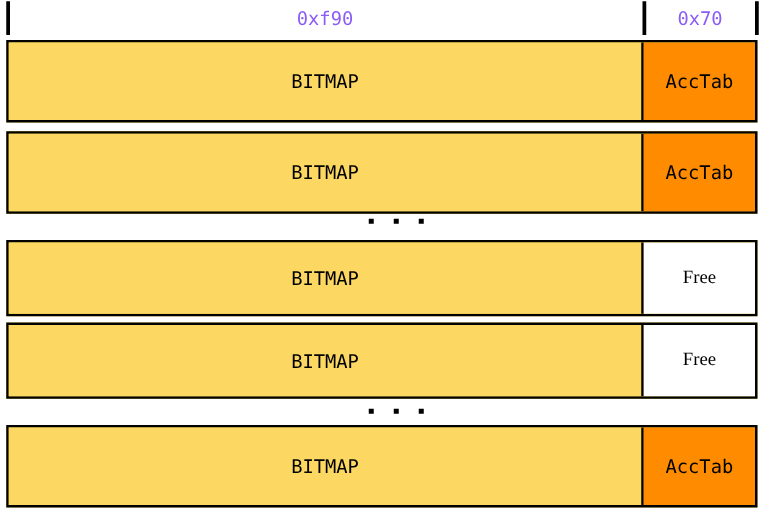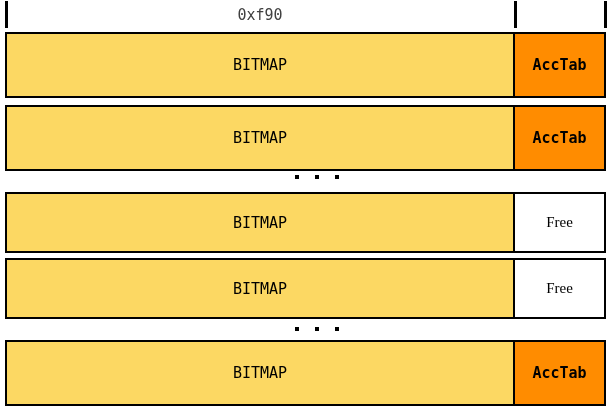--- a/index.html
+++ b/index.html
@@ -40,21 +40,21 @@
   .tick-mid    { left: 514px; }
   .tick-right  { left: 604px; }
 
   .ruler-label {
     position: absolute;
     top: 4px;
     height: 22px;
     line-height: 22px;
     text-align: center;
     font-size: 15px;
-    color: #404040;
+    color: #8b5cf6;
     white-space: nowrap;
   }
   .ruler-label-bitmap { left: 8px;   width: 504px; }
   .ruler-label-acctab { left: 517px; width: 86px;  }
 
   
   .row {
     position: absolute;
     left: 5px;
     width: 601px;
@@ -78,21 +78,21 @@
   .cell-bitmap {
     width: 508px;
     background: #fcd863;
     border-right: 2px solid #000000;
   }
 
   .cell-tail {
     flex: 1 1 auto;
   }
 
-  .cell-acctab { background: #ff8c00; font-weight: bold; }
+  .cell-acctab { background: #ff8c00; }
   .cell-free   { background: #ffffff; font-family: Liberation Serif, serif; }
 
   
   .row-1 { top: 32px;  height: 66px; }
   .row-2 { top: 105px; height: 66px; }
   .row-3 { top: 192px; height: 61px; }
   .row-4 { top: 258px; height: 61px; }
   .row-5 { top: 340px; height: 66px; }
 
   
@@ -119,20 +119,21 @@
 
 <div id="diagram">
 
   <div class="ruler">
     <div class="tick tick-left"></div>
     <div class="tick tick-mid"></div>
     <div class="tick tick-right"></div>
 
     <div class="ruler-label ruler-label-bitmap">0xf90</div>
 
+    <div class="ruler-label ruler-label-acctab">0x70</div>
   </div>
 
   <div class="row row-1">
     <div class="cell cell-bitmap">BITMAP</div>
     <div class="cell cell-tail cell-acctab">AccTab</div>
   </div>
 
   <div class="row row-2">
     <div class="cell cell-bitmap">BITMAP</div>
     <div class="cell cell-tail cell-acctab">AccTab</div>

